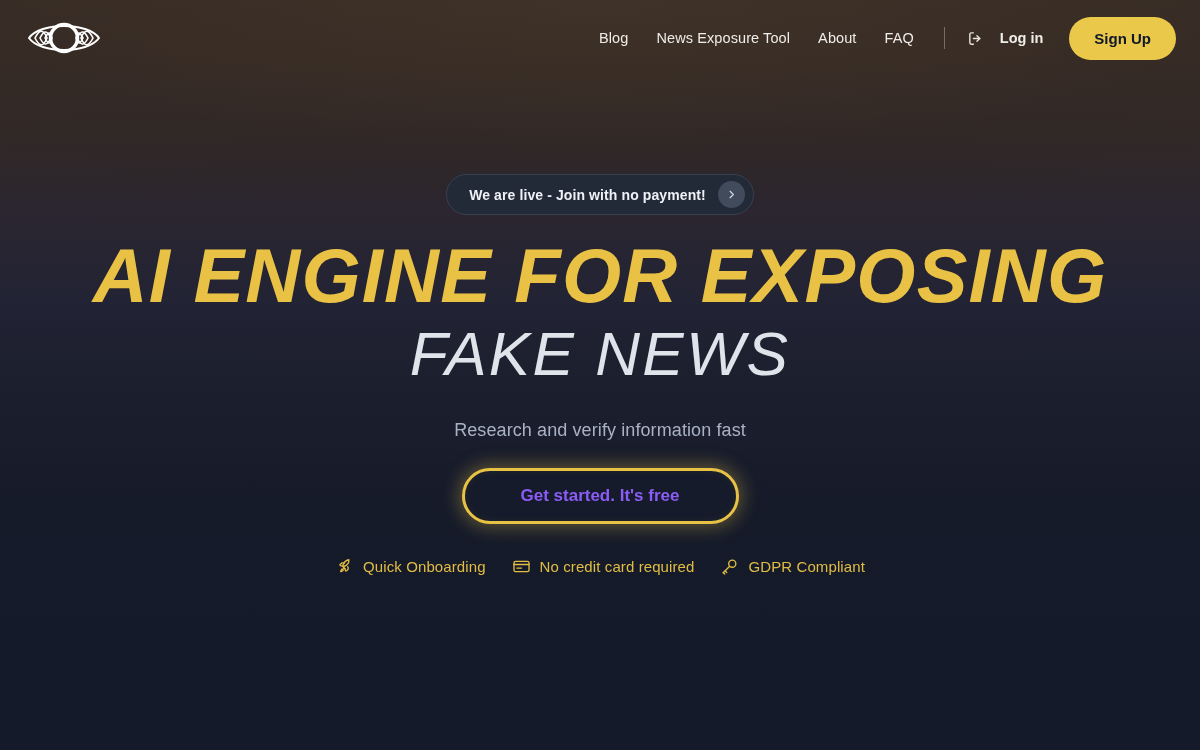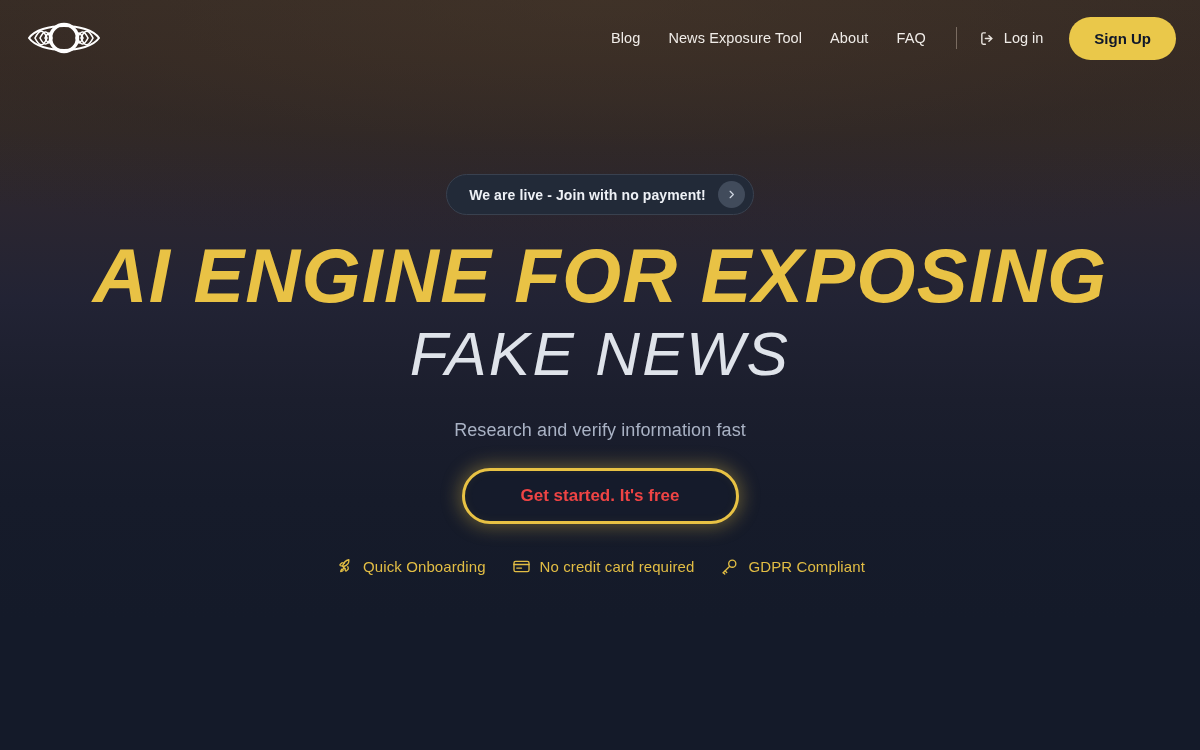--- a/index.html
+++ b/index.html
@@ -50,23 +50,23 @@
     padding:8px 14px;
     white-space:nowrap;
     letter-spacing:.1px;
   }
   .nav-divider {
     width:1px; height:22px;
     background:#7a6c61;
     margin:0 12px 0 16px;
   }
   .login {
-    display:flex; align-items:center; gap:8px;
+    display:flex; align-items:center; gap:16px;
     color:#f0ece8; font-size:14.5px; text-decoration:none;
-    padding:8px 10px; white-space:nowrap;
+    padding:8px 10px; white-space:nowrap;font-weight:bold;
   }
   .login svg { display:block; }
   .signup {
     margin-left:16px;
     background:#eac84a;
     color:#0f172a;
     font-size:15px;
     font-weight:700;
     border:none;
     border-radius:999px;
@@ -127,21 +127,21 @@
     margin-top:34px;
     color:#a9b2c4;
     font-size:18px;
     letter-spacing:.1px;
   }
 
   .cta-primary {
     margin-top:27px;
     position:relative;
     background:#151b2b;
-    color:#ef4444;
+    color:#8b5cf6;
     font-family:inherit;
     font-size:17px;
     font-weight:700;
     border:3px solid #e8c244;
     border-radius:999px;
     padding:15px 56px;
     cursor:pointer;
     box-shadow:0 0 18px 3px rgba(233,196,70,0.35), inset 0 0 10px rgba(233,196,70,0.06);
   }
   .cta-secondary {

